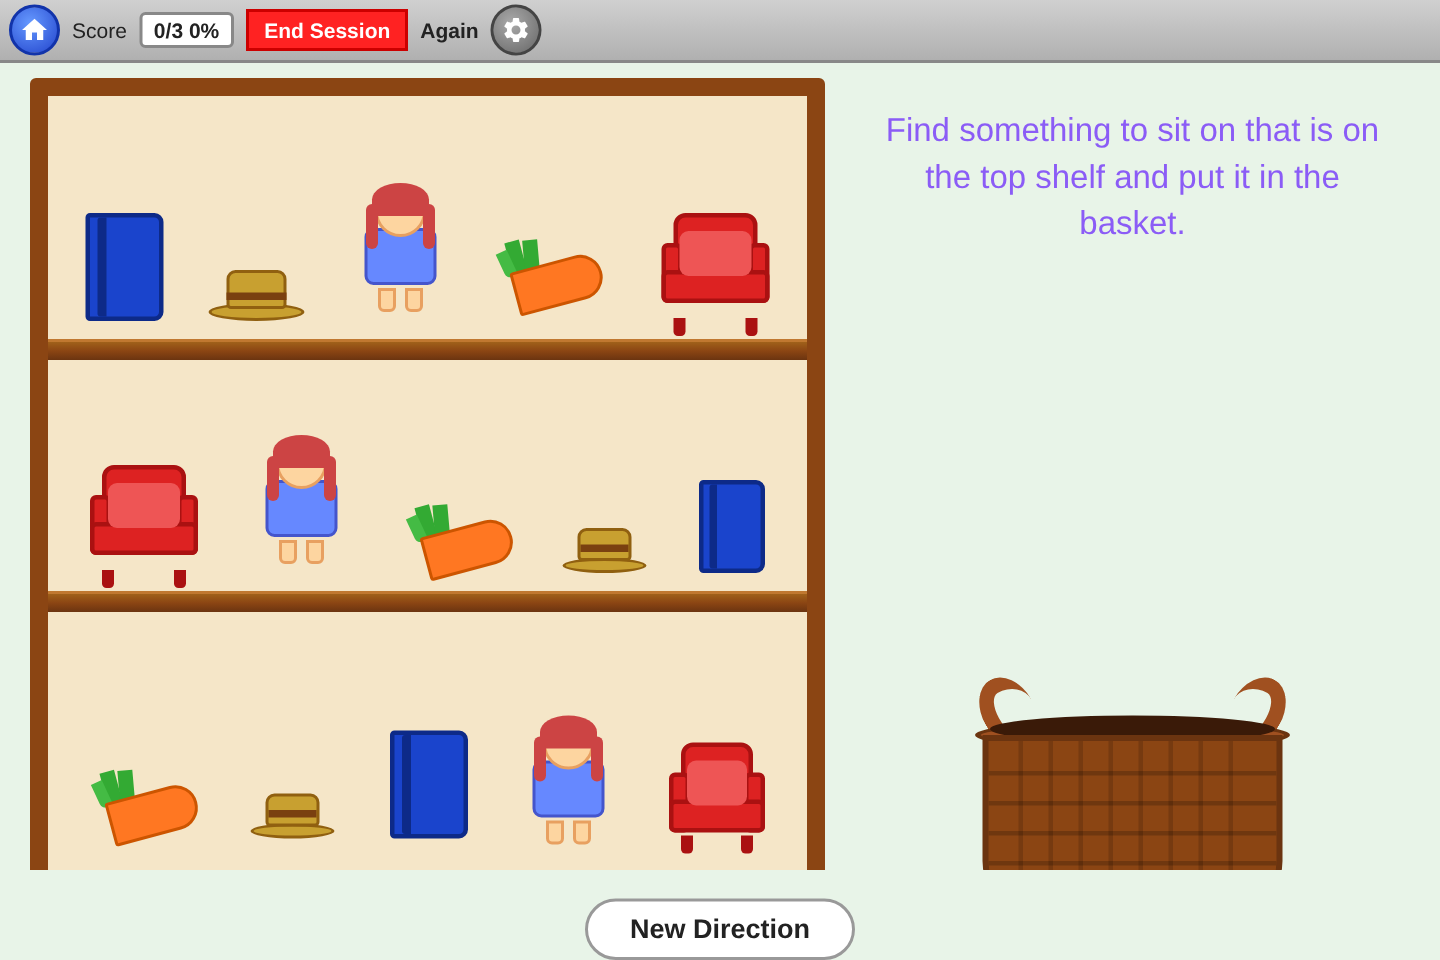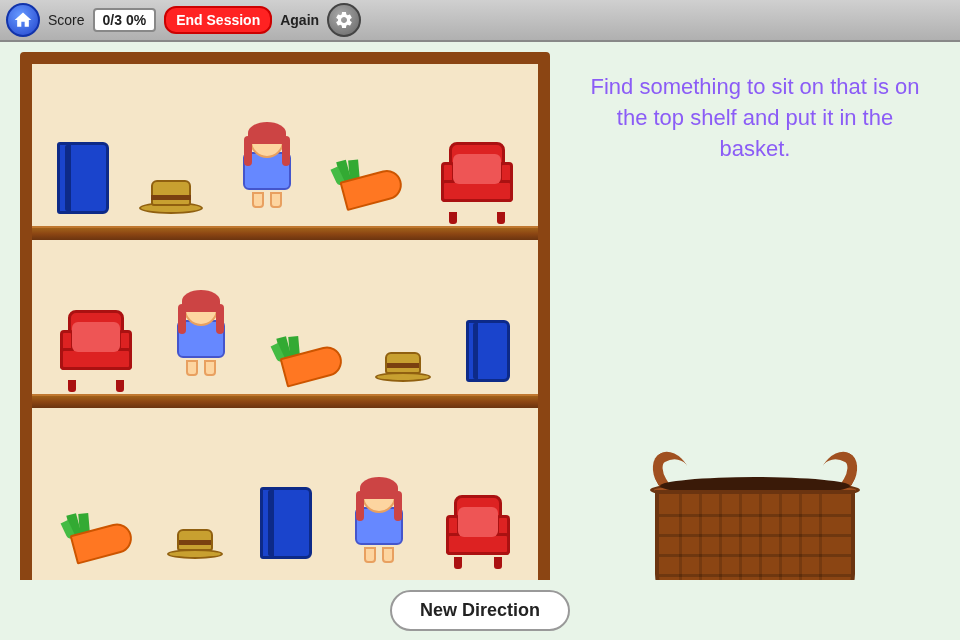--- a/index.html
+++ b/index.html
@@ -72,21 +72,21 @@
       font-size: 13px;
       font-weight: bold;
       color: #9933cc;
       background: white;
       margin: 0 auto;
     }
 
     .end-session-btn {
       background: #ff2222;
       border: 2px solid #cc0000;
-      border-radius: 12px;
+      border-radius: 0;
       padding: 4px 10px;
       font-size: 14px;
       font-weight: bold;
       cursor: pointer;
       color: white;
     }
 
     .player-label {
       font-size: 14px;
       font-weight: bold;
@@ -575,21 +575,21 @@
     }
 
     
     #bottom-bar {
       position: absolute;
       bottom: 0;
       left: 0;
       right: 0;
       height: 60px;
       display: flex;
-      align-items: center;
+      align-items: flex-end;
       justify-content: center;
       gap: 80px;
       background: #e8f4e8;
     }
 
     .bottom-btn {
       background: white;
       border: 2px solid #999;
       border-radius: 24px;
       padding: 8px 28px;

